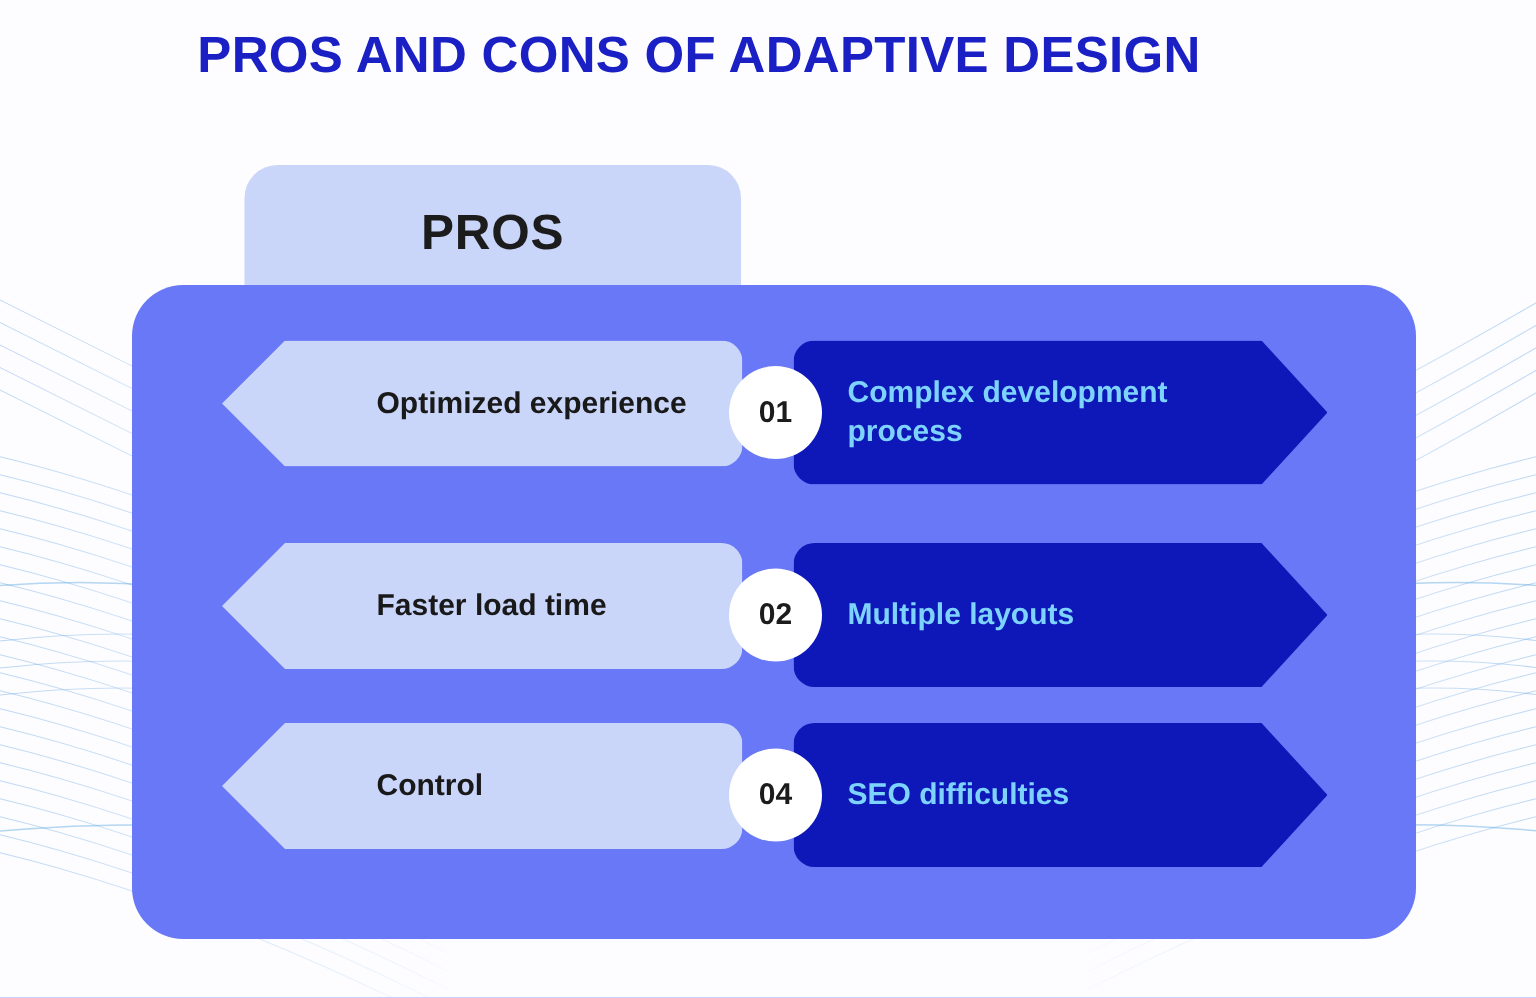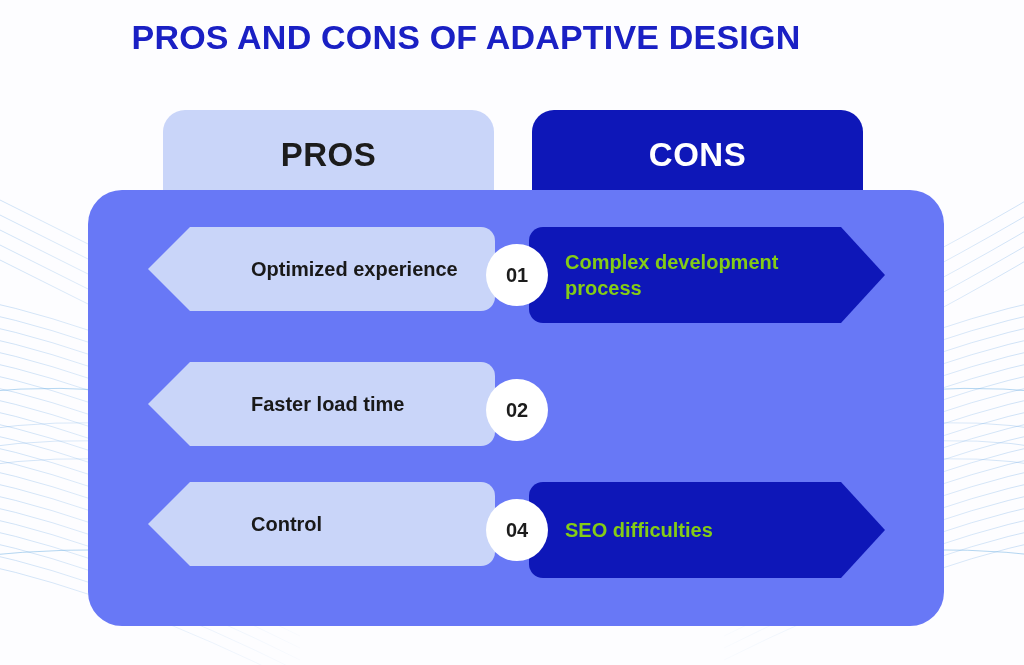--- a/index.html
+++ b/index.html
@@ -131,21 +131,21 @@
     border-radius: 14px;
     -webkit-clip-path: polygon(0% 0%, calc(100% - 44px) 0%, 100% 50%, calc(100% - 44px) 100%, 0% 100%);
     clip-path: polygon(0% 0%, calc(100% - 44px) 0%, 100% 50%, calc(100% - 44px) 100%, 0% 100%);
     display: flex;
     align-items: center;
   }
   .con-label {
     margin-left: 36px;
     font-size: 20px;
     font-weight: 700;
-    color: #84cc16;
+    color: #7dd3fc;
     line-height: 1.32;
     max-width: 272px;
   }
 
   
   .badge {
     position: absolute;
     left: 398px;
     top: 17px;
     width: 62px;
@@ -247,23 +247,20 @@
       <path d="M-20 556 Q 150 538 320 572"></path>
       <path d="M1044 556 Q 894 538 724 572"></path>
     </g>
   </svg>
 
   <div class="title">PROS AND CONS OF ADAPTIVE DESIGN</div>
 
   <div class="tab tab-pros">
     <span>PROS</span>
   </div>
-  <div class="tab tab-cons">
-    <span>CONS</span>
-  </div>
 
   <div class="panel">
 
     <div class="row row-0">
       <div class="pro-shape">
         <span class="pro-label">Optimized experience</span>
       </div>
       <div class="badge">
         <span>01</span>
       </div>
@@ -272,20 +269,23 @@
       </div>
     </div>
 
     <div class="row row-1">
       <div class="pro-shape">
         <span class="pro-label">Faster load time</span>
       </div>
       <div class="badge">
         <span>02</span>
       </div>
+      <div class="con-shape">
+        <span class="con-label">Multiple layouts</span>
+      </div>
     </div>
 
     <div class="row row-2">
       <div class="pro-shape">
         <span class="pro-label">Control</span>
       </div>
       <div class="badge">
         <span>04</span>
       </div>
       <div class="con-shape">

